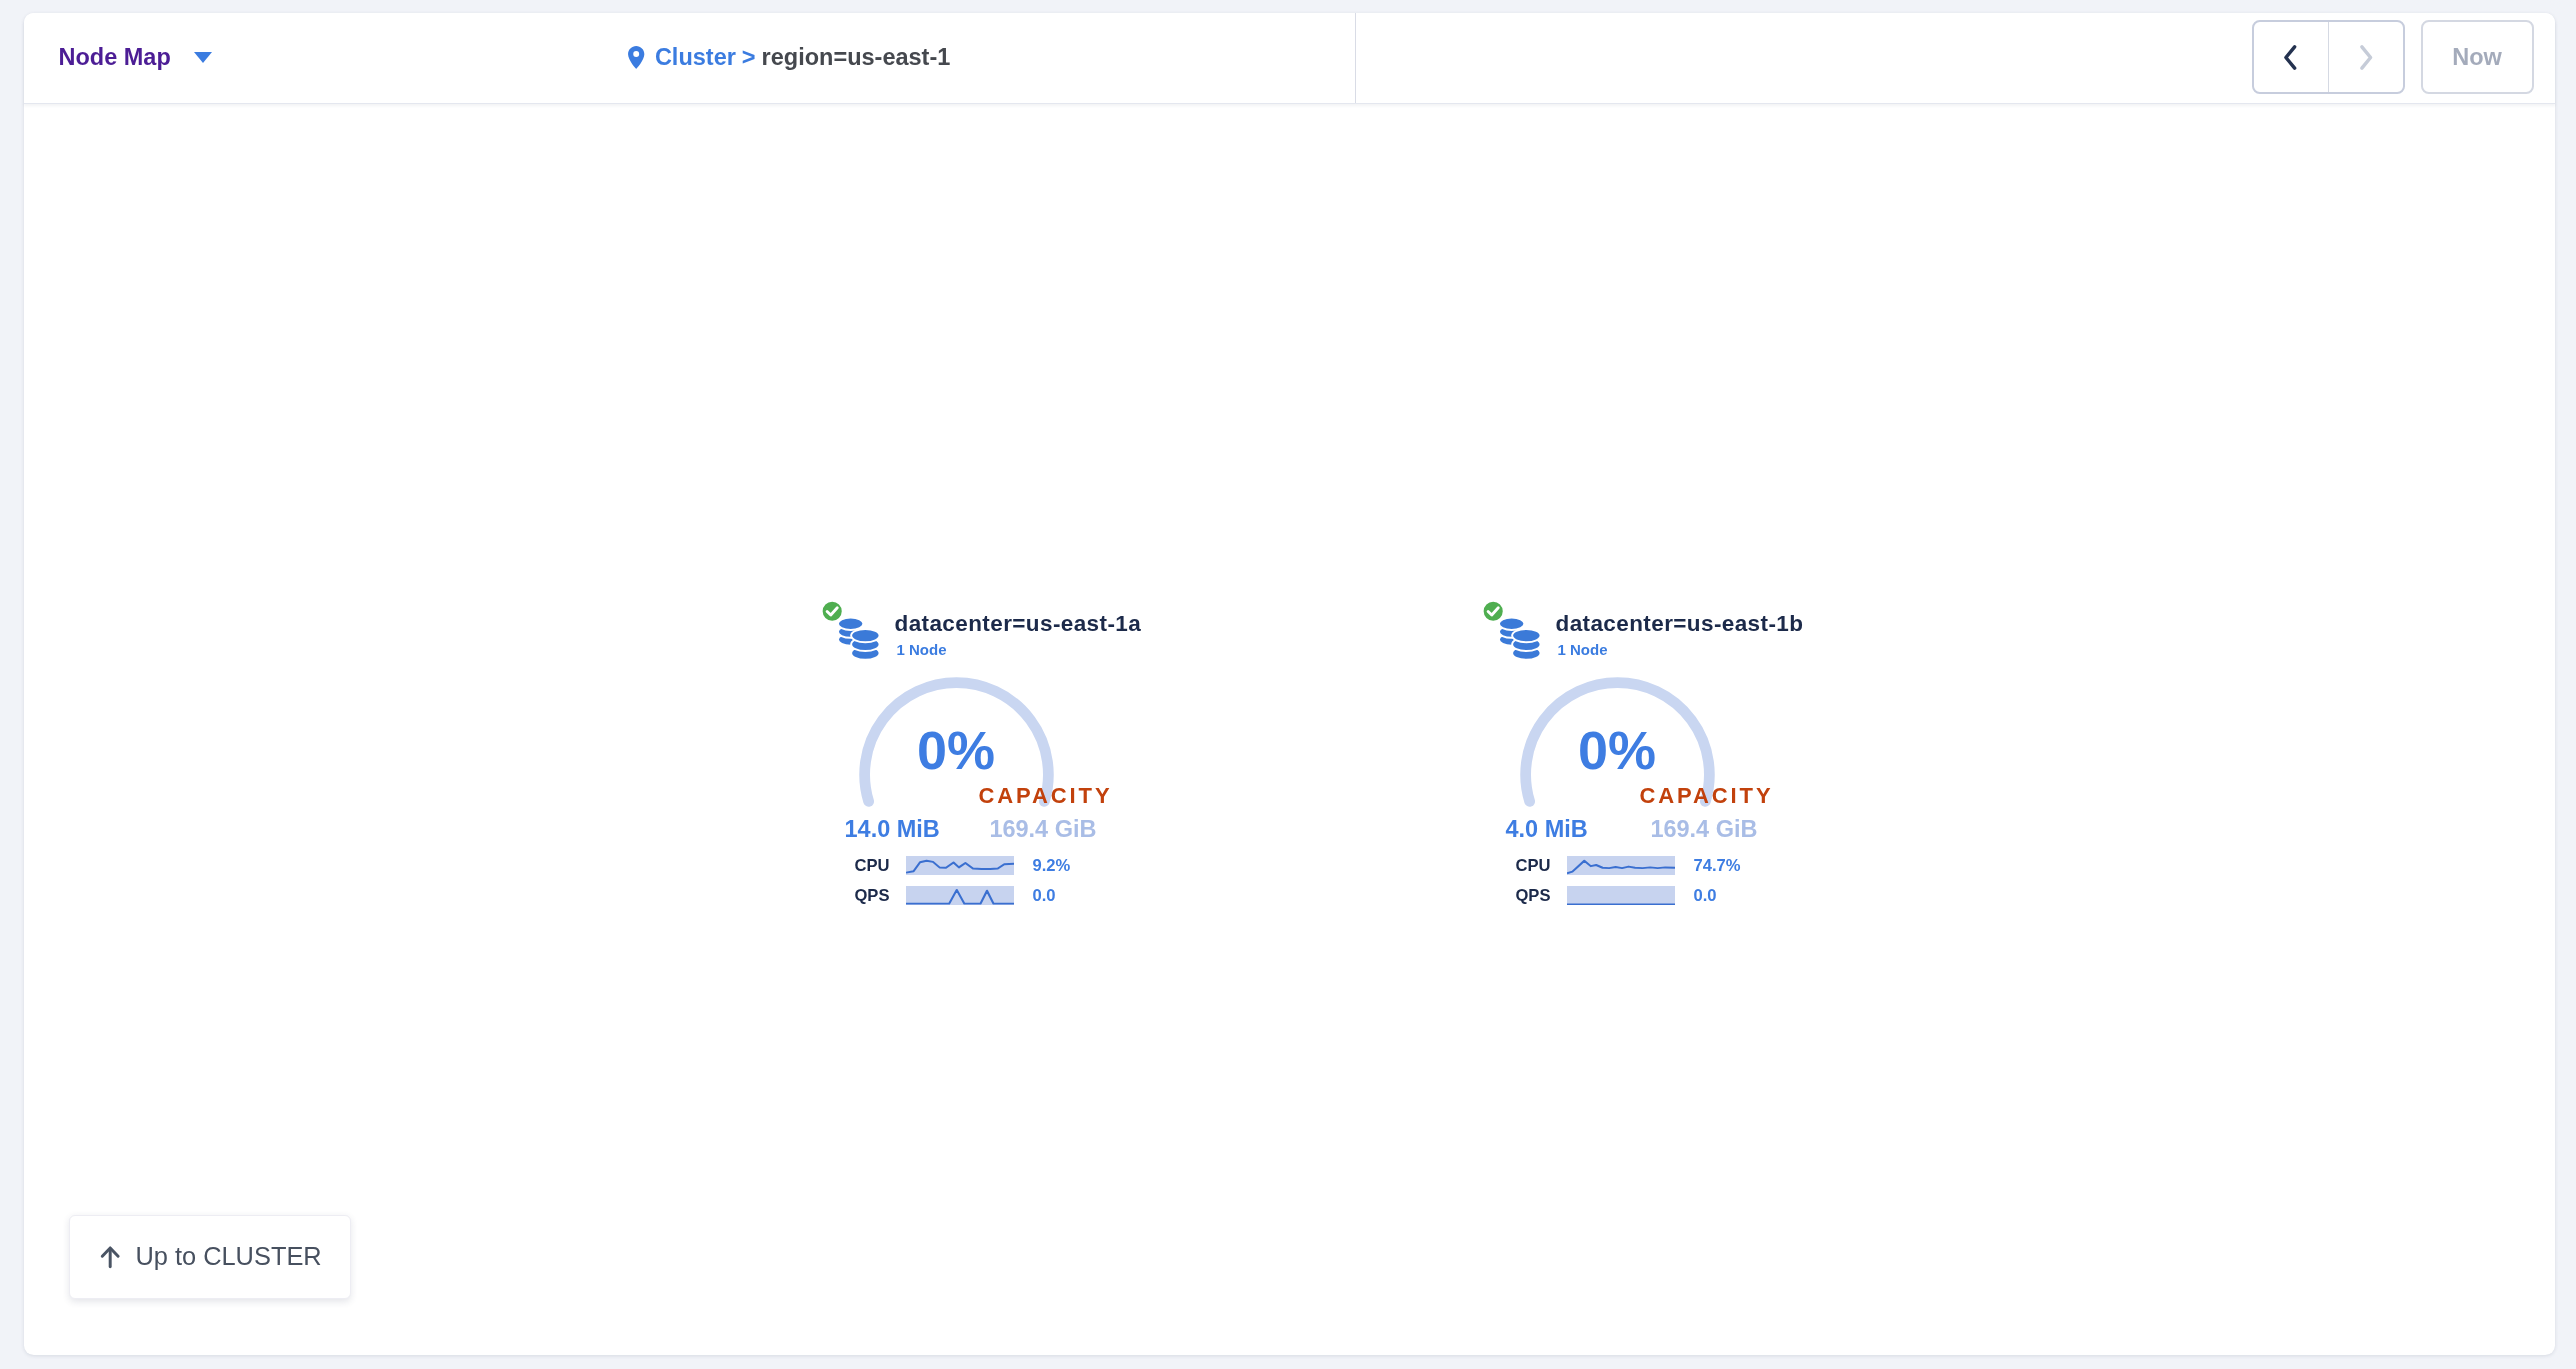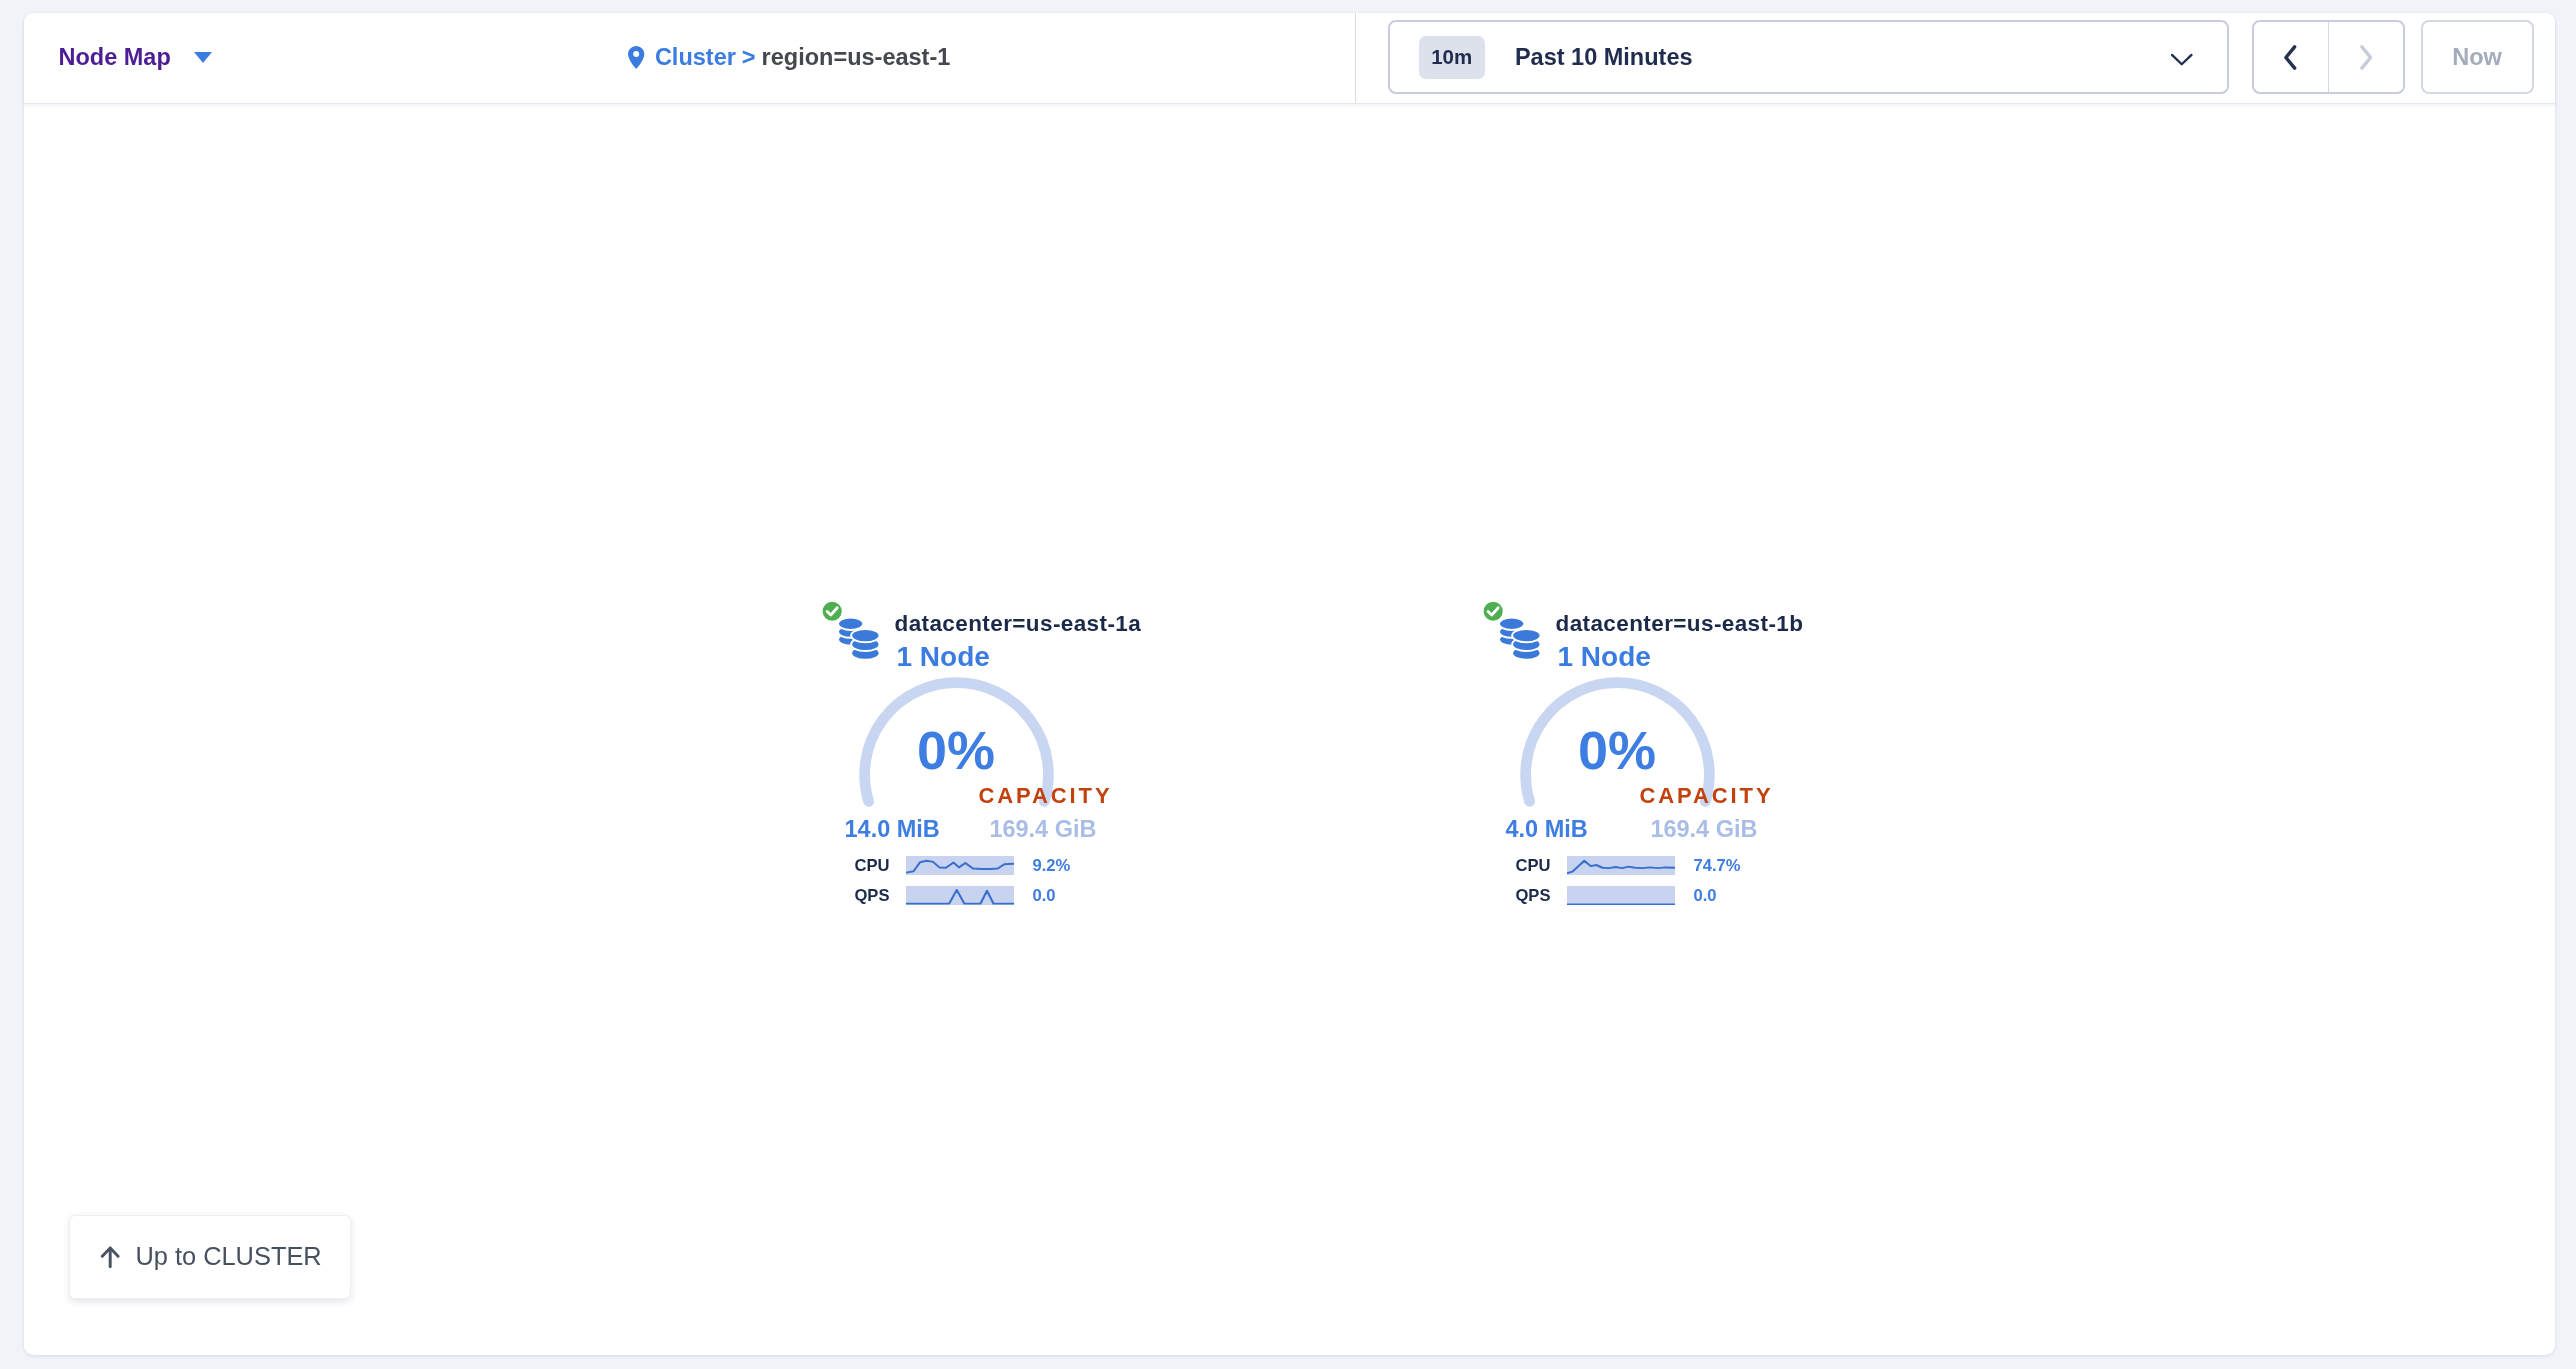--- a/index.html
+++ b/index.html
@@ -32,21 +32,21 @@
   .now-btn{position:absolute;left:1065px;top:7.8px;width:113px;height:74px;border:2px solid #d4d8e2;
            border-radius:7.8px;display:flex;align-items:center;justify-content:center;font-size:23.5px;
            font-weight:600;color:#a4abbb;box-sizing:border-box;background:#fff;cursor:pointer;}
   
   .card{position:absolute;top:583px;width:313px;height:340px;cursor:pointer;}
   .card.c1{left:776px;} .card.c2{left:1437px;}
   .dc-check{position:absolute;left:20.5px;top:2.9px;z-index:3;}
   .dc-dbicon{position:absolute;left:35px;top:18.6px;z-index:2;}
   .dc-title{position:absolute;left:95px;top:15.6px;font-size:22.5px;font-weight:800;color:#1c2a4a;
             letter-spacing:0.4px;white-space:nowrap;}
-  .dc-nodes{position:absolute;left:97px;top:45px;font-size:28px;font-weight:700;color:#3b7ce0;}
+  .dc-nodes{position:absolute;left:97px;top:45px;font-size:15px;font-weight:700;color:#3b7ce0;}
   .dc-gauge{position:absolute;left:49px;top:71px;width:215px;height:215px;}
   .dc-pct{position:absolute;left:0;top:127px;width:313px;text-align:center;font-size:54px;
           line-height:54px;font-weight:800;color:#3e7de2;}
   .dc-cap{position:absolute;left:0;top:187px;width:313px;text-align:right;font-size:22px;
           font-weight:800;letter-spacing:2.9px;color:#c2410c;}
   .dc-range{position:absolute;left:45px;top:221px;width:252px;display:flex;justify-content:space-between;
             font-size:23.5px;font-weight:600;line-height:25.4px;}
   .dc-used{color:#3e7de2;} .dc-total{color:#a9bde6;}
   .m-row{position:absolute;left:39px;width:254px;height:21.5px;}
   .m-row.cpu{top:259px;} .m-row.qps{top:289px;}
@@ -78,27 +78,20 @@
           <path d="M12 1.6c-4.1 0-7.4 3.3-7.4 7.4 0 5.5 7.4 13.4 7.4 13.4s7.4-7.9 7.4-13.4c0-4.1-3.3-7.4-7.4-7.4z" fill="#3b7ce0"></path>
           <circle cx="12" cy="8.8" r="2.7" fill="#ffffff"></circle>
         </svg>
         <span class="crumb-link">Cluster</span>
         <span class="crumb-sep">&gt;</span>
         <span class="crumb-current">region=us-east-1</span>
       </div>
 
       <div class="header-right">
 
-        <div class="time-select">
-          <span class="time-badge">10m</span>
-          <span class="time-label">Past 10 Minutes</span>
-          <svg class="time-chev" width="23.5" height="13.7" viewBox="0 0 24 14">
-            <polyline points="2,2 12,11.5 22,2" fill="none" stroke="#232e4e" stroke-width="2.4" stroke-linecap="round" stroke-linejoin="round"></polyline>
-          </svg>
-        </div>
 
         <div class="nav-group">
           <div class="nav-btn first">
             <svg width="21.5" height="29" viewBox="0 0 22 30">
               <polyline points="15,4 6,15 15,26" fill="none" stroke="#243250" stroke-width="3.6" stroke-linecap="round" stroke-linejoin="round"></polyline>
             </svg>
           </div>
           <div class="nav-btn">
             <svg width="21.5" height="29" viewBox="0 0 22 30">
               <polyline points="7,4 16,15 7,26" fill="none" stroke="#c6ccd8" stroke-width="3.6" stroke-linecap="round" stroke-linejoin="round"></polyline>

